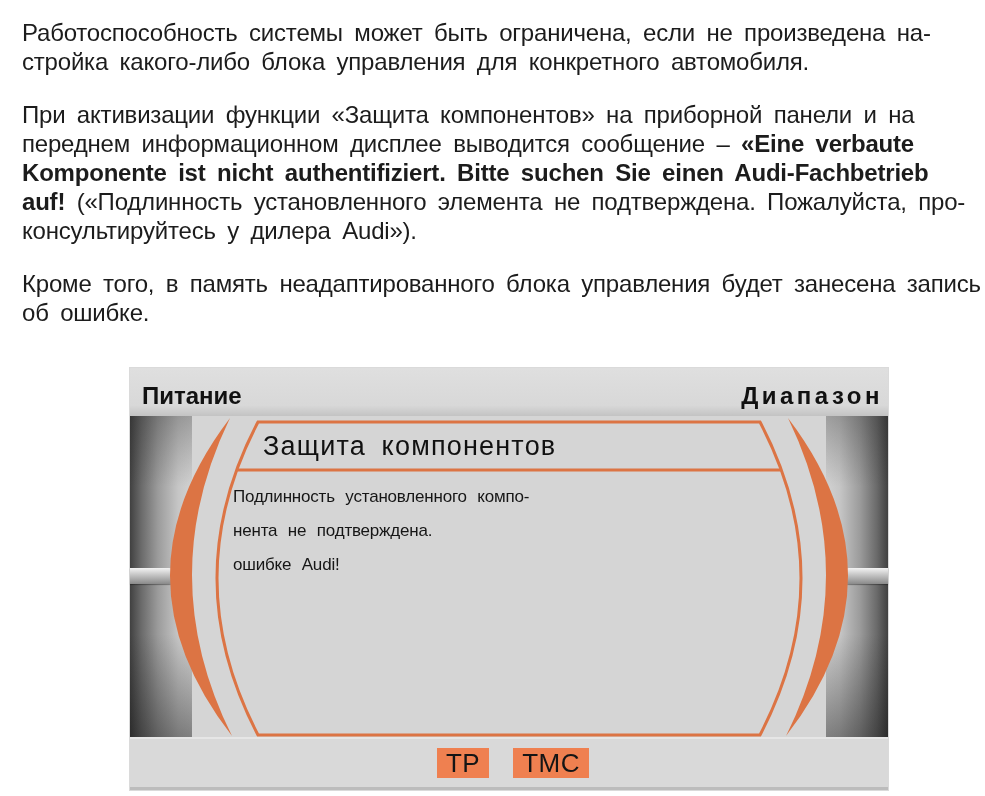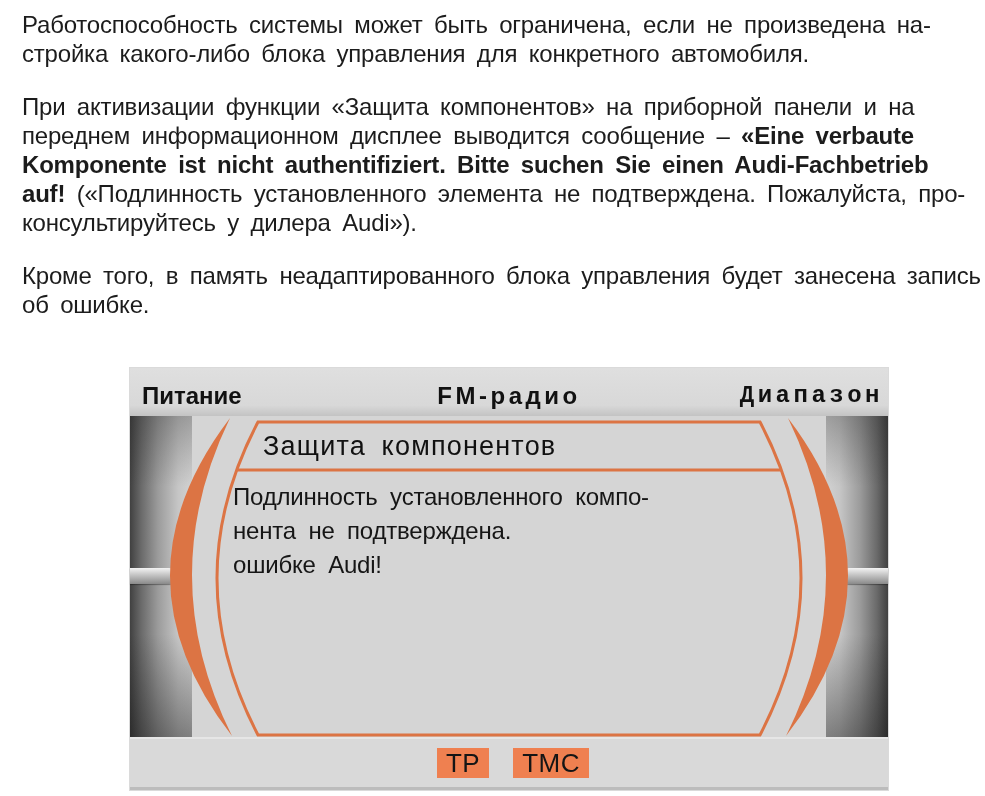--- a/index.html
+++ b/index.html
@@ -9,21 +9,21 @@
     --bar:#d9d9d9;
     --ink:#1c1c1c;
   }
   html,body{margin:0;padding:0;background:#ffffff;}
   .page{
     position:relative;width:985px;height:796px;background:#ffffff;overflow:hidden;
     font-family:"Liberation Sans","DejaVu Sans",sans-serif;color:var(--ink);
   }
 
   
-  .doc{position:absolute;left:22px;top:10px;width:952px;}
+  .doc{position:absolute;left:22px;top:18px;width:952px;}
   .para{margin:0 0 24px 0;}
   .tline{
     height:29px;line-height:29px;font-size:24px;letter-spacing:-0.2px;word-spacing:5px;
     white-space:nowrap;color:var(--ink);
   }
   .tline .b{font-weight:700;margin-top:44px;}
 
   
   .figure{
     position:absolute;left:130px;top:368px;width:758px;height:422px;
@@ -32,21 +32,21 @@
   .topbar{
     position:absolute;left:0;top:0;width:758px;height:48px;box-sizing:border-box;
     background:linear-gradient(180deg,#dfdfdf 0%,#d8d8d8 78%,#c3c3c3 100%);
   }
   .softkey{
     position:absolute;top:0;height:48px;line-height:56px;
     font-size:24px;font-weight:700;color:#111;white-space:nowrap;
   }
   .softkey.skL{left:12px;}
   .softkey.skC{left:50%;transform:translateX(-50%);letter-spacing:3.5px;}
-  .softkey.skR{right:5px;letter-spacing:3.5px;font-family:Liberation Mono, monospace;}
+  .softkey.skR{right:5px;letter-spacing:3.5px;}
 
   .main{position:absolute;left:0;top:48px;width:758px;height:321px;background:var(--screen);}
 
   .col{position:absolute;top:0;width:62px;height:321px;}
   .colL{left:0;background:linear-gradient(90deg,#414141 0%,#6a6a6a 18%,#9b9b9b 45%,#c6c6c6 78%,#d2d2d2 100%);}
   .colR{left:696px;background:linear-gradient(270deg,#414141 0%,#6a6a6a 18%,#9b9b9b 45%,#c6c6c6 78%,#d2d2d2 100%);}
   .col::after{
     content:"";position:absolute;inset:0;
     background:linear-gradient(180deg,rgba(25,25,25,0.28) 0%,rgba(255,255,255,0) 22%,rgba(255,255,255,0) 68%,rgba(15,15,15,0.42) 100%);
   }
@@ -62,21 +62,21 @@
   .handleR{left:711px;border-radius:9px 0 0 9px;}
 
   .overlay{position:absolute;left:0;top:0;width:758px;height:422px;pointer-events:none;}
 
   .panel-title{
     position:absolute;left:133px;top:63px;height:30px;line-height:30px;
     font-size:27px;font-weight:400;letter-spacing:1.2px;word-spacing:7px;color:#111;white-space:nowrap;
   }
   .panel-body{position:absolute;left:103px;top:112px;}
   .pline{
-    height:34px;line-height:34px;font-size:24px;letter-spacing:-0.2px;word-spacing:6px;
+    height:34px;line-height:34px;font-size:17px;letter-spacing:-0.2px;word-spacing:6px;
     color:#161616;white-space:nowrap;
   }
 
   .bottombar{
     position:absolute;left:0;top:369px;width:758px;height:53px;box-sizing:border-box;
     background:var(--bar);border-top:2px solid #e6e6e6;border-bottom:3px solid #bcbcbc;
     display:flex;justify-content:center;align-items:center;gap:24px;padding-left:8px;
   }
   .badge{
     display:inline-block;height:30px;line-height:31px;padding:0 9px;
@@ -103,21 +103,20 @@
     <div class="para">
       <div class="tline"><span>Кроме того, в память неадаптированного блока управления будет занесена запись</span></div>
       <div class="tline"><span>об ошибке.</span></div>
     </div>
   </div>
 
   <div class="figure">
 
     <div class="topbar">
       <span class="softkey skL">Питание</span>
-      <span class="softkey skC">FM-радио</span>
       <span class="softkey skR">Диапазон</span>
     </div>
 
     <div class="main">
       <div class="col colL"></div>
       <div class="col colR"></div>
       <div class="groove grooveL"></div>
       <div class="groove grooveR"></div>
       <div class="handle handleL"></div>
       <div class="handle handleR"></div>

